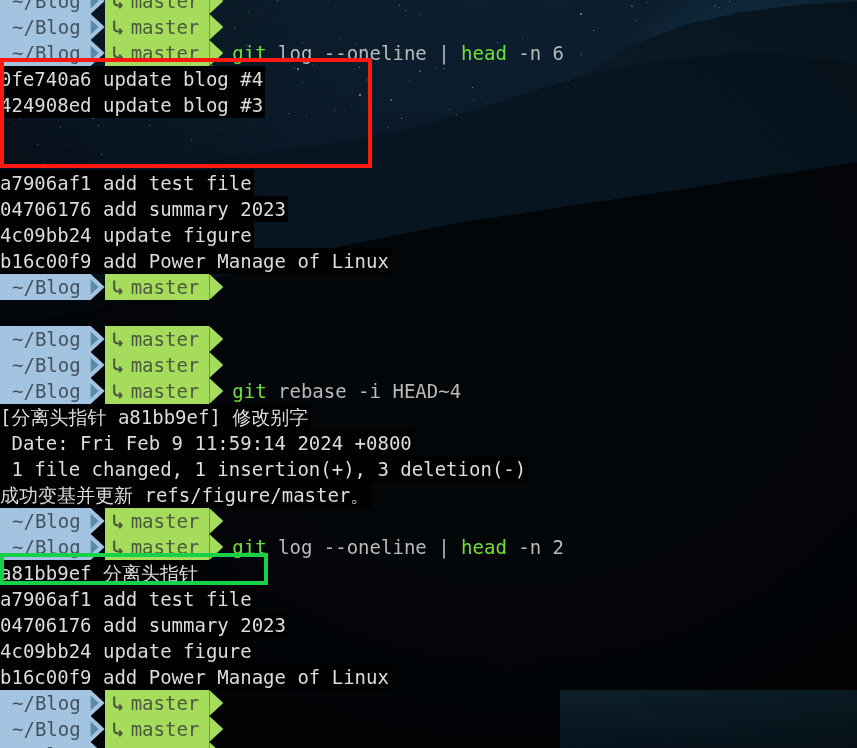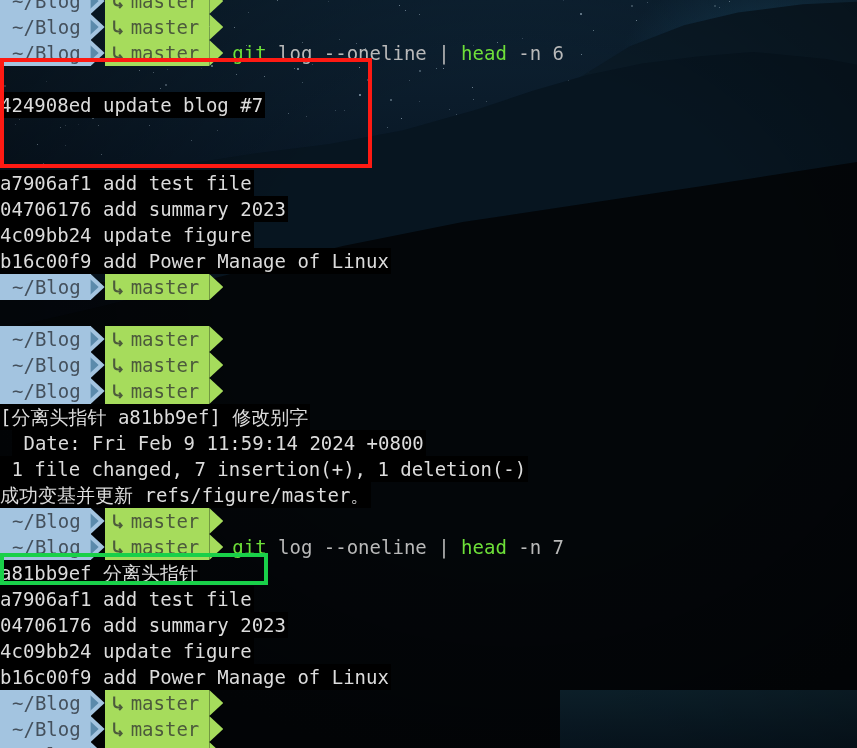--- a/index.html
+++ b/index.html
@@ -266,54 +266,55 @@
             <path d="M8.2 9.6 L10.6 12.5 L8.2 15.1" fill="none" stroke="#4c5a3c" stroke-width="2.1" stroke-linejoin="miter"></path>
           </svg><span>master</span></span><span class="arrow-branch"></span></span></div>
     <div class="row" style="position:absolute;left:0;top:14px;"><span class="prompt"><span class="seg-path"><span>~/Blog</span></span><span class="arrow-path"></span><span class="seg-branch"><svg class="branch-ico" viewBox="0 0 13 17">
             <path d="M3.2 1.5 L3.2 9 Q3.2 12.5 7.6 12.5 L9.6 12.5" fill="none" stroke="#4c5a3c" stroke-width="2.1"></path>
             <path d="M8.2 9.6 L10.6 12.5 L8.2 15.1" fill="none" stroke="#4c5a3c" stroke-width="2.1" stroke-linejoin="miter"></path>
           </svg><span>master</span></span><span class="arrow-branch"></span></span></div>
     <div class="row" style="position:absolute;left:0;top:40px;"><span class="prompt"><span class="seg-path"><span>~/Blog</span></span><span class="arrow-path"></span><span class="seg-branch"><svg class="branch-ico" viewBox="0 0 13 17">
             <path d="M3.2 1.5 L3.2 9 Q3.2 12.5 7.6 12.5 L9.6 12.5" fill="none" stroke="#4c5a3c" stroke-width="2.1"></path>
             <path d="M8.2 9.6 L10.6 12.5 L8.2 15.1" fill="none" stroke="#4c5a3c" stroke-width="2.1" stroke-linejoin="miter"></path>
           </svg><span>master</span></span><span class="arrow-branch"></span></span><span class="cmd-area"><span class="green">git</span><span class="dim"> log --oneline | </span><span class="green">head</span><span class="dim"> -n 6</span></span></div>
-    <div class="row" style="position:absolute;left:0;top:92px;"><span class="txt">424908ed update blog #7</span></div>
+    <div class="row" style="position:absolute;left:0;top:66px;"><span class="txt">0fe740a6 update blog #4</span></div>
+    <div class="row" style="position:absolute;left:0;top:92px;"><span class="txt">424908ed update blog #3</span></div>
     <div class="row" style="position:absolute;left:0;top:170px;"><span class="txt">a7906af1 add test file</span></div>
     <div class="row" style="position:absolute;left:0;top:196px;"><span class="txt">04706176 add summary 2023</span></div>
     <div class="row" style="position:absolute;left:0;top:222px;"><span class="txt">4c09bb24 update figure</span></div>
     <div class="row" style="position:absolute;left:0;top:248px;"><span class="txt">b16c00f9 add Power Manage of Linux</span></div>
     <div class="row" style="position:absolute;left:0;top:274px;"><span class="prompt"><span class="seg-path"><span>~/Blog</span></span><span class="arrow-path"></span><span class="seg-branch"><svg class="branch-ico" viewBox="0 0 13 17">
             <path d="M3.2 1.5 L3.2 9 Q3.2 12.5 7.6 12.5 L9.6 12.5" fill="none" stroke="#4c5a3c" stroke-width="2.1"></path>
             <path d="M8.2 9.6 L10.6 12.5 L8.2 15.1" fill="none" stroke="#4c5a3c" stroke-width="2.1" stroke-linejoin="miter"></path>
           </svg><span>master</span></span><span class="arrow-branch"></span></span></div>
     <div class="row" style="position:absolute;left:0;top:300px;"></div>
     <div class="row" style="position:absolute;left:0;top:326px;"><span class="prompt"><span class="seg-path"><span>~/Blog</span></span><span class="arrow-path"></span><span class="seg-branch"><svg class="branch-ico" viewBox="0 0 13 17">
             <path d="M3.2 1.5 L3.2 9 Q3.2 12.5 7.6 12.5 L9.6 12.5" fill="none" stroke="#4c5a3c" stroke-width="2.1"></path>
             <path d="M8.2 9.6 L10.6 12.5 L8.2 15.1" fill="none" stroke="#4c5a3c" stroke-width="2.1" stroke-linejoin="miter"></path>
           </svg><span>master</span></span><span class="arrow-branch"></span></span></div>
     <div class="row" style="position:absolute;left:0;top:352px;"><span class="prompt"><span class="seg-path"><span>~/Blog</span></span><span class="arrow-path"></span><span class="seg-branch"><svg class="branch-ico" viewBox="0 0 13 17">
             <path d="M3.2 1.5 L3.2 9 Q3.2 12.5 7.6 12.5 L9.6 12.5" fill="none" stroke="#4c5a3c" stroke-width="2.1"></path>
             <path d="M8.2 9.6 L10.6 12.5 L8.2 15.1" fill="none" stroke="#4c5a3c" stroke-width="2.1" stroke-linejoin="miter"></path>
           </svg><span>master</span></span><span class="arrow-branch"></span></span></div>
     <div class="row" style="position:absolute;left:0;top:378px;"><span class="prompt"><span class="seg-path"><span>~/Blog</span></span><span class="arrow-path"></span><span class="seg-branch"><svg class="branch-ico" viewBox="0 0 13 17">
             <path d="M3.2 1.5 L3.2 9 Q3.2 12.5 7.6 12.5 L9.6 12.5" fill="none" stroke="#4c5a3c" stroke-width="2.1"></path>
             <path d="M8.2 9.6 L10.6 12.5 L8.2 15.1" fill="none" stroke="#4c5a3c" stroke-width="2.1" stroke-linejoin="miter"></path>
-          </svg><span>master</span></span><span class="arrow-branch"></span></span></div>
+          </svg><span>master</span></span><span class="arrow-branch"></span></span><span class="cmd-area"><span class="green">git</span><span class="dim"> rebase -i HEAD~4</span></span></div>
     <div class="row" style="position:absolute;left:0;top:404px;"><span class="txt">[分离头指针 a81bb9ef] 修改别字</span></div>
-    <div class="row" style="position:absolute;left:12px;top:430px;"><span class="txt"> Date: Fri Feb 9 11:59:14 2024 +0800</span></div>
-    <div class="row" style="position:absolute;left:0;top:456px;"><span class="txt"> 1 file changed, 7 insertion(+), 1 deletion(-)</span></div>
+    <div class="row" style="position:absolute;left:0;top:430px;"><span class="txt"> Date: Fri Feb 9 11:59:14 2024 +0800</span></div>
+    <div class="row" style="position:absolute;left:0;top:456px;"><span class="txt"> 1 file changed, 1 insertion(+), 3 deletion(-)</span></div>
     <div class="row" style="position:absolute;left:0;top:482px;"><span class="txt">成功变基并更新 refs/figure/master。</span></div>
     <div class="row" style="position:absolute;left:0;top:508px;"><span class="prompt"><span class="seg-path"><span>~/Blog</span></span><span class="arrow-path"></span><span class="seg-branch"><svg class="branch-ico" viewBox="0 0 13 17">
             <path d="M3.2 1.5 L3.2 9 Q3.2 12.5 7.6 12.5 L9.6 12.5" fill="none" stroke="#4c5a3c" stroke-width="2.1"></path>
             <path d="M8.2 9.6 L10.6 12.5 L8.2 15.1" fill="none" stroke="#4c5a3c" stroke-width="2.1" stroke-linejoin="miter"></path>
           </svg><span>master</span></span><span class="arrow-branch"></span></span></div>
     <div class="row" style="position:absolute;left:0;top:534px;"><span class="prompt"><span class="seg-path"><span>~/Blog</span></span><span class="arrow-path"></span><span class="seg-branch"><svg class="branch-ico" viewBox="0 0 13 17">
             <path d="M3.2 1.5 L3.2 9 Q3.2 12.5 7.6 12.5 L9.6 12.5" fill="none" stroke="#4c5a3c" stroke-width="2.1"></path>
             <path d="M8.2 9.6 L10.6 12.5 L8.2 15.1" fill="none" stroke="#4c5a3c" stroke-width="2.1" stroke-linejoin="miter"></path>
-          </svg><span>master</span></span><span class="arrow-branch"></span></span><span class="cmd-area"><span class="green">git</span><span class="dim"> log --oneline | </span><span class="green">head</span><span class="dim"> -n 7</span></span></div>
+          </svg><span>master</span></span><span class="arrow-branch"></span></span><span class="cmd-area"><span class="green">git</span><span class="dim"> log --oneline | </span><span class="green">head</span><span class="dim"> -n 2</span></span></div>
     <div class="row" style="position:absolute;left:0;top:560px;"><span class="txt">a81bb9ef 分离头指针</span></div>
     <div class="row" style="position:absolute;left:0;top:586px;"><span class="txt">a7906af1 add test file</span></div>
     <div class="row" style="position:absolute;left:0;top:612px;"><span class="txt">04706176 add summary 2023</span></div>
     <div class="row" style="position:absolute;left:0;top:638px;"><span class="txt">4c09bb24 update figure</span></div>
     <div class="row" style="position:absolute;left:0;top:664px;"><span class="txt">b16c00f9 add Power Manage of Linux</span></div>
     <div class="row" style="position:absolute;left:0;top:690px;"><span class="prompt"><span class="seg-path"><span>~/Blog</span></span><span class="arrow-path"></span><span class="seg-branch"><svg class="branch-ico" viewBox="0 0 13 17">
             <path d="M3.2 1.5 L3.2 9 Q3.2 12.5 7.6 12.5 L9.6 12.5" fill="none" stroke="#4c5a3c" stroke-width="2.1"></path>
             <path d="M8.2 9.6 L10.6 12.5 L8.2 15.1" fill="none" stroke="#4c5a3c" stroke-width="2.1" stroke-linejoin="miter"></path>
           </svg><span>master</span></span><span class="arrow-branch"></span></span></div>
     <div class="row" style="position:absolute;left:0;top:716px;"><span class="prompt"><span class="seg-path"><span>~/Blog</span></span><span class="arrow-path"></span><span class="seg-branch"><svg class="branch-ico" viewBox="0 0 13 17">

